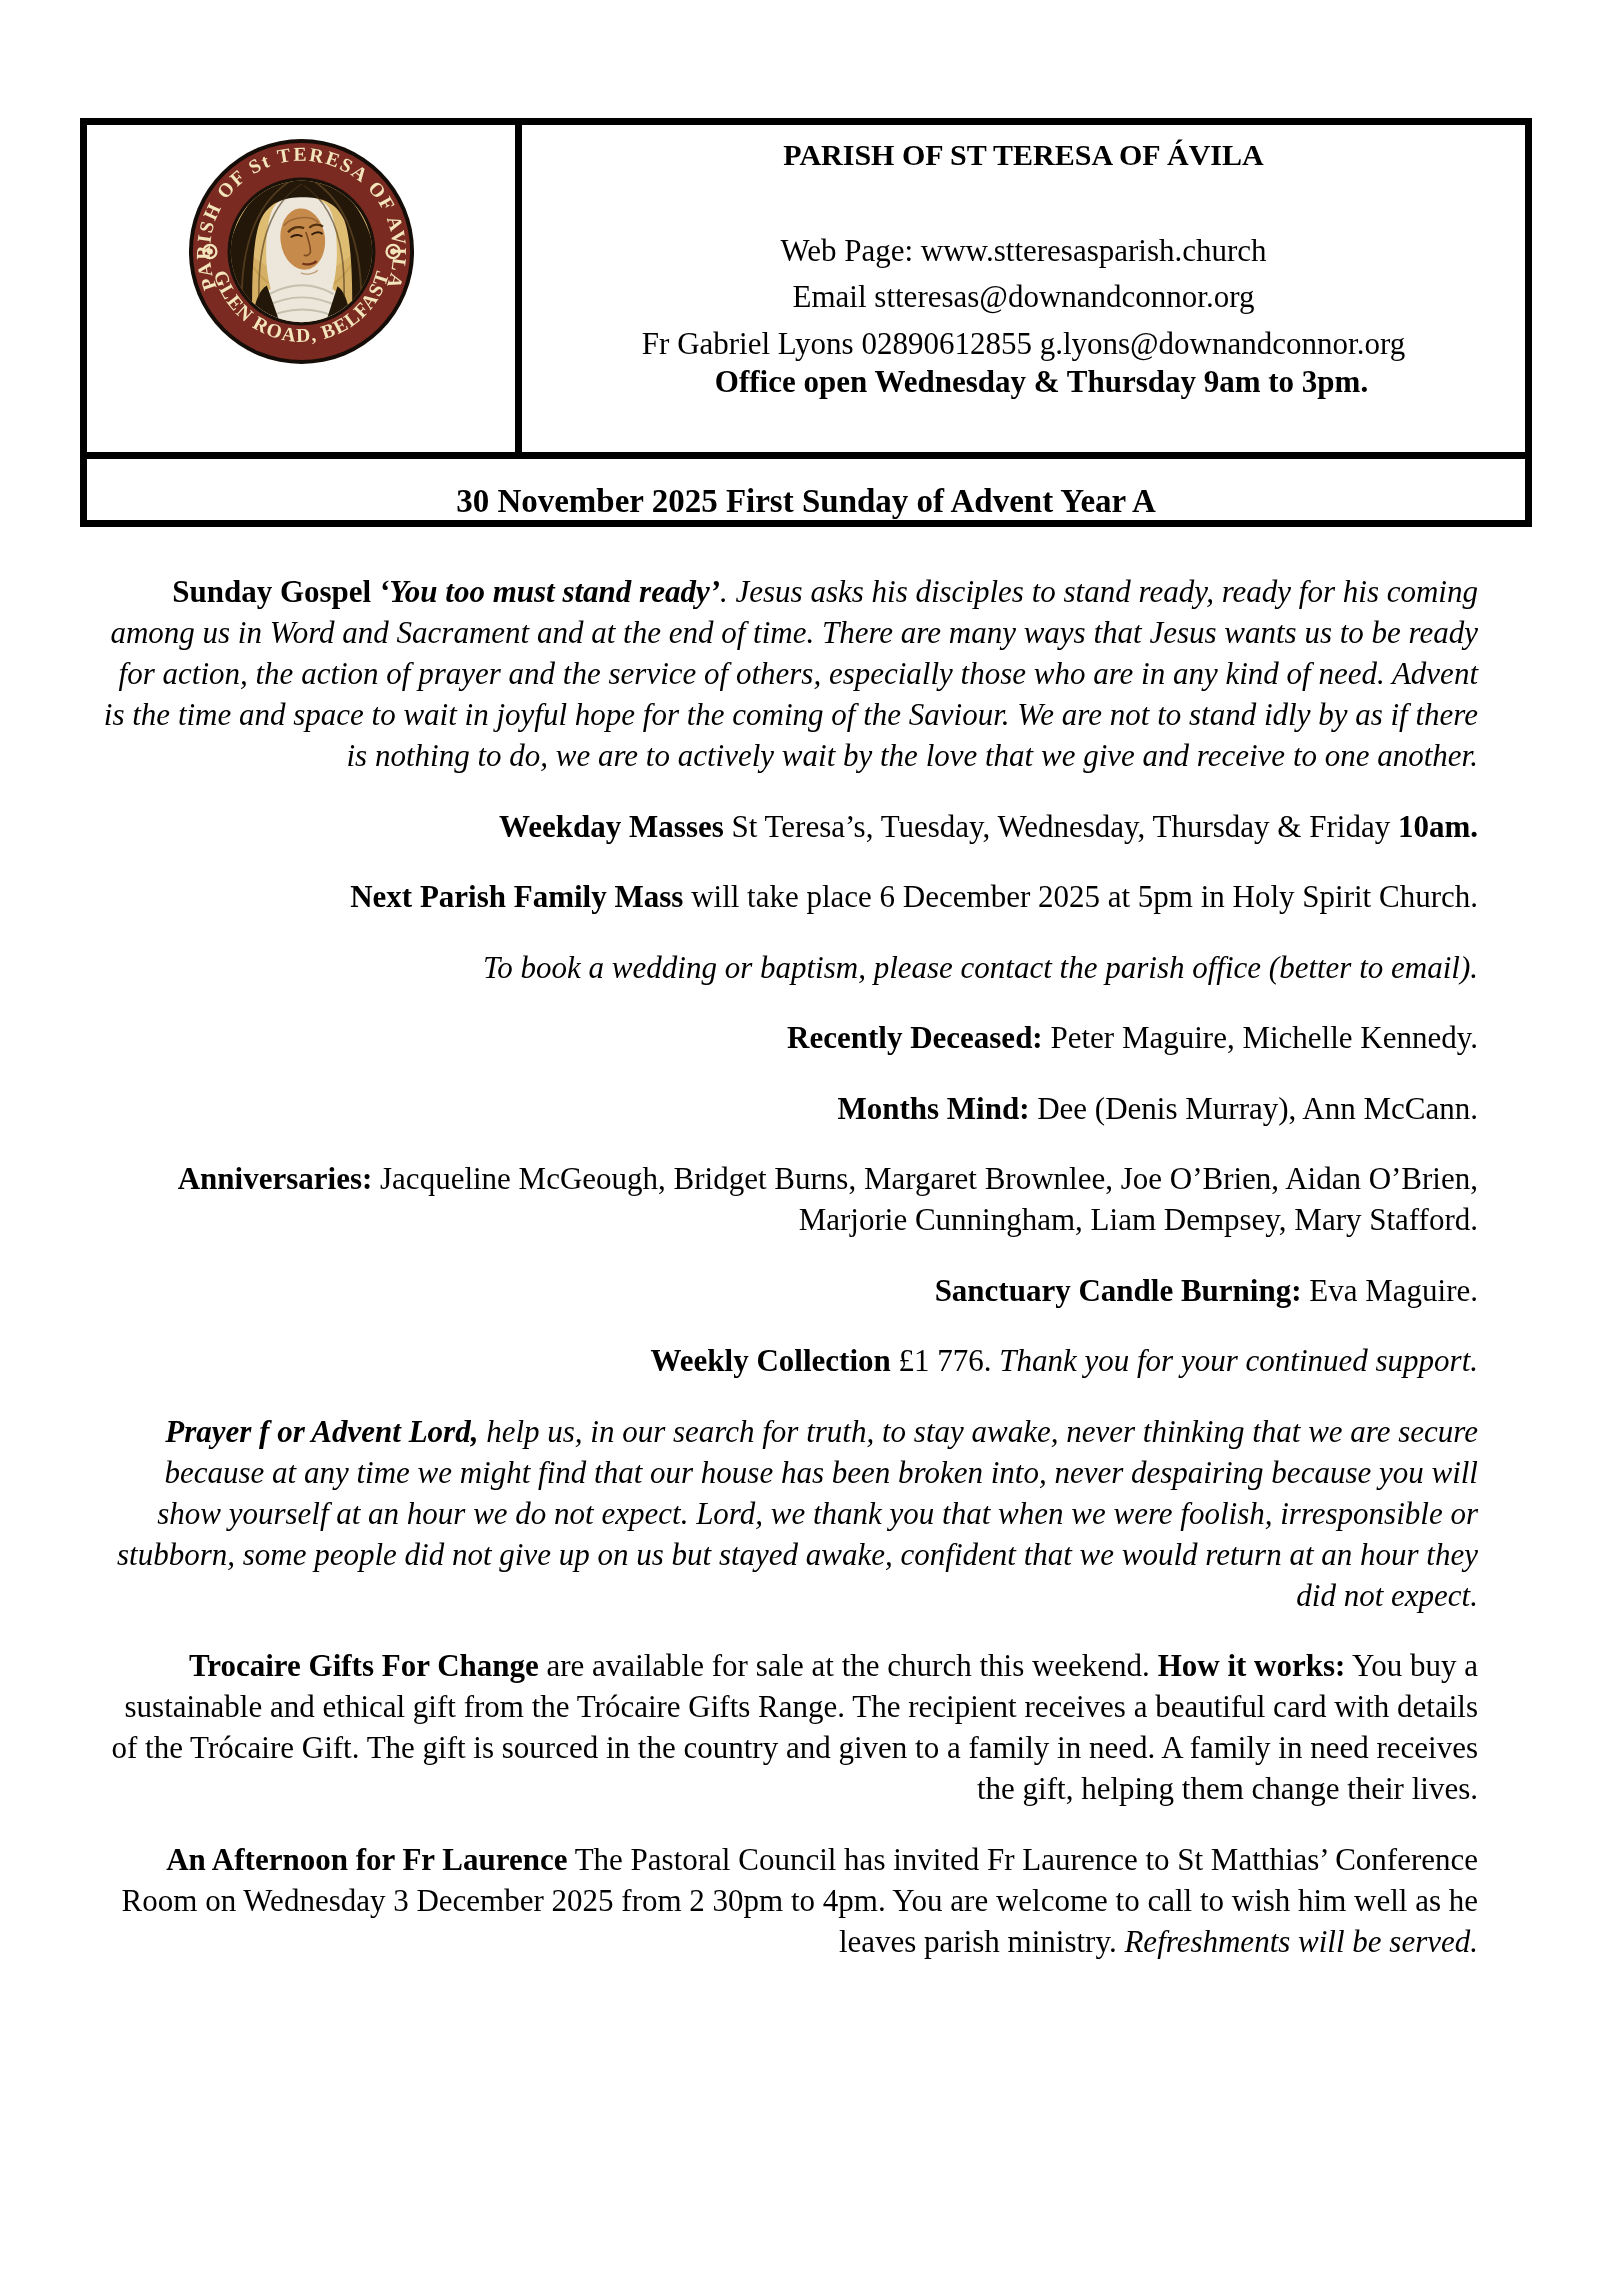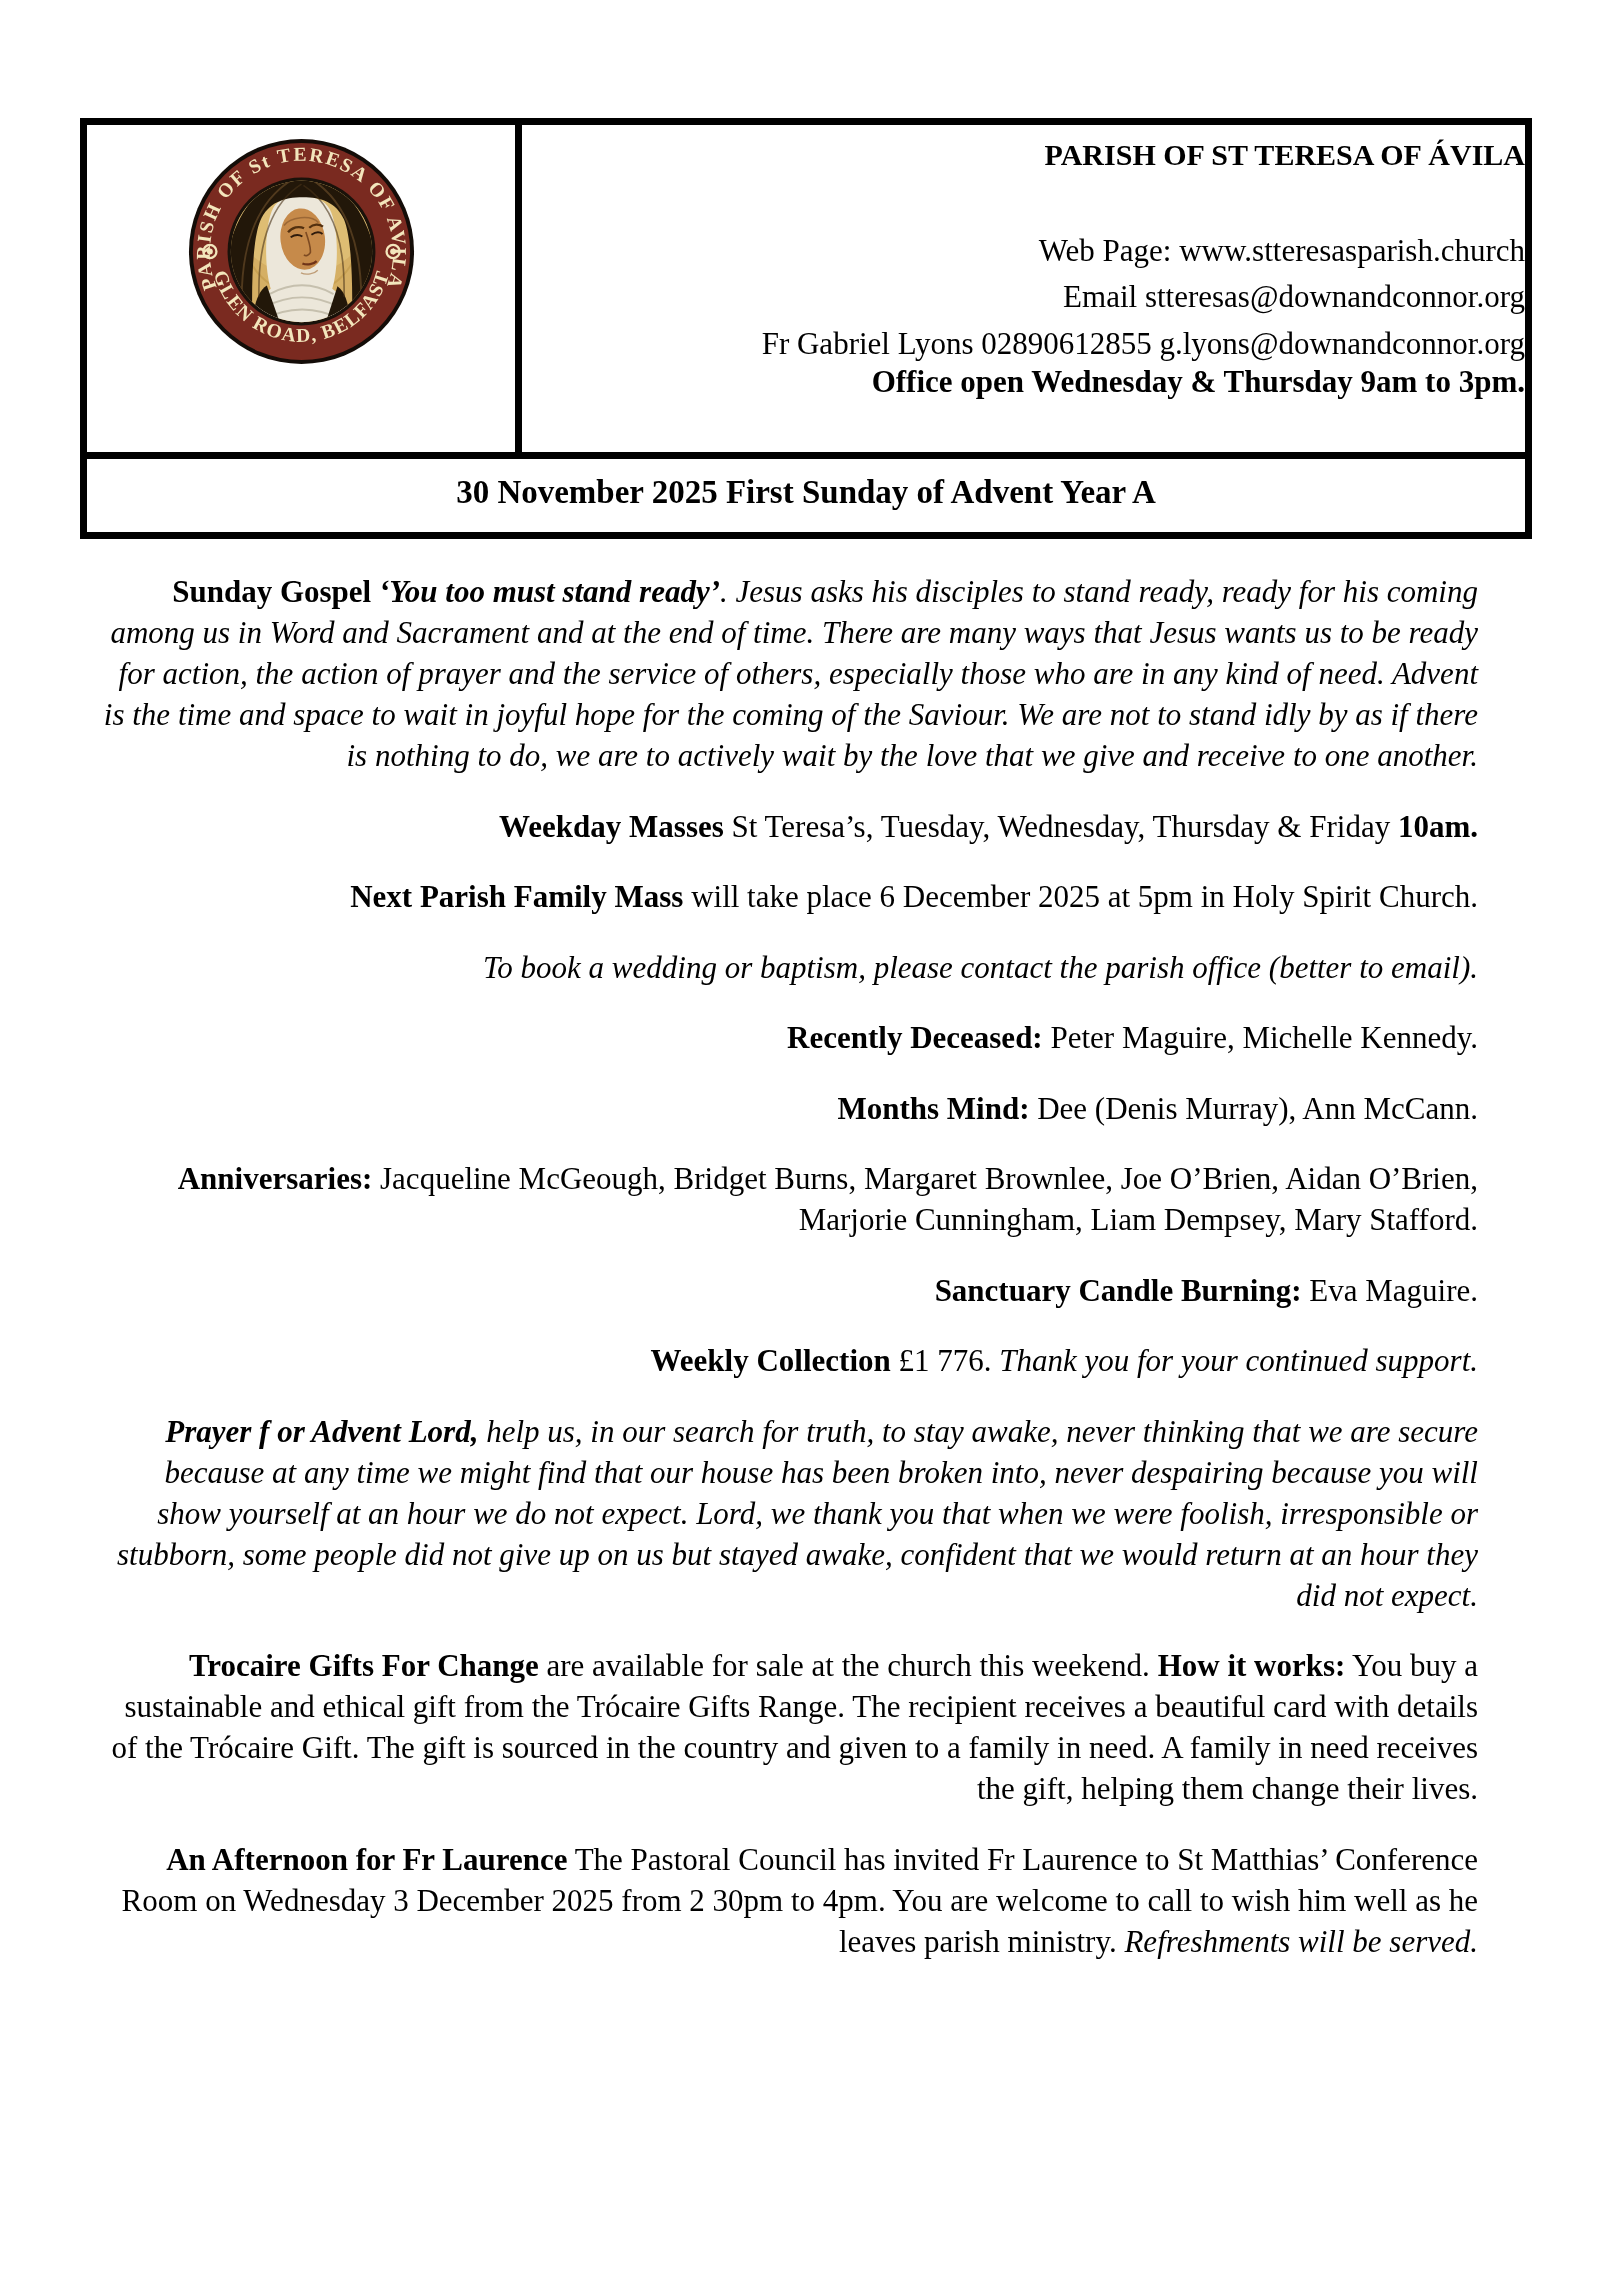--- a/index.html
+++ b/index.html
@@ -12,31 +12,31 @@
   .header-box {
     position:absolute; left:80px; top:118px; width:1438px;
     border:7.9px solid #000;
   }
   .header-top { display:flex; height:327px; }
   .logo-cell {
     width:428px; border-right:7.9px solid #000;
     display:flex; justify-content:center; align-items:flex-start;
     padding-top:12.4px; box-sizing:content-box;
   }
-  .text-cell { flex:1; text-align:right; }
+  .text-cell { flex:1; text-align:center; }
   .parish-title { font-weight:bold; font-size:30px; line-height:37px; margin-top:10.5px; }
   .hline { font-size:31px; line-height:38px; }
   .hline.web    { margin-top:59px; }
   .hline.email  { margin-top:8.5px; }
   .hline.priest { margin-top:8.5px; }
   .hline.office { margin-top:0; font-weight:bold;padding-left:36px; }
   .date-row {
-    border-top:7.9px solid #000; height:80px;
+    border-top:7.9px solid #000; height:68px;
     text-align:center; font-weight:bold; font-size:33px;
-    padding-top:15px; box-sizing:border-box;
+    padding-top:24px; box-sizing:border-box;
   }
   
   .content {
     position:absolute; left:94px; top:571px; width:1384px;
     font-size:31px; line-height:41px; text-align:right;
   }
   .content p { margin:0 0 29.5px 0; }
   .b  { font-weight:bold; }
   .i  { font-style:italic; }
   .bi { font-weight:bold; font-style:italic; }

